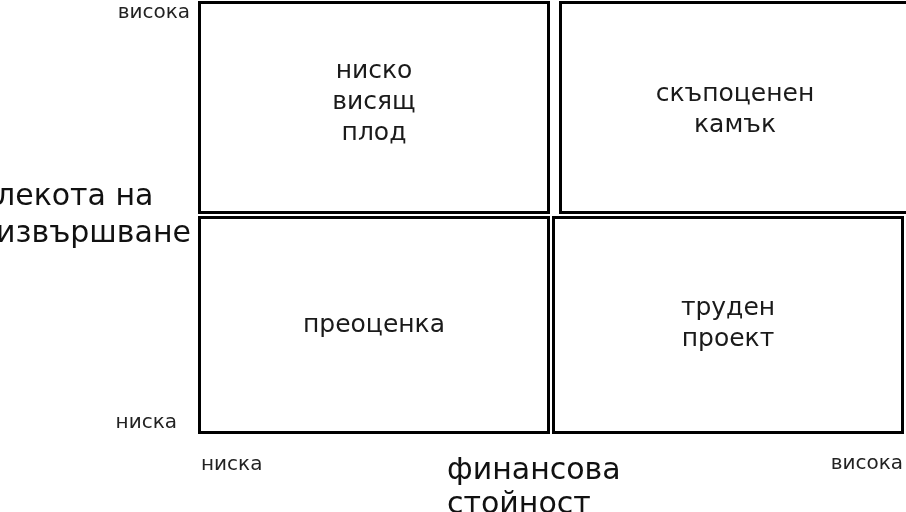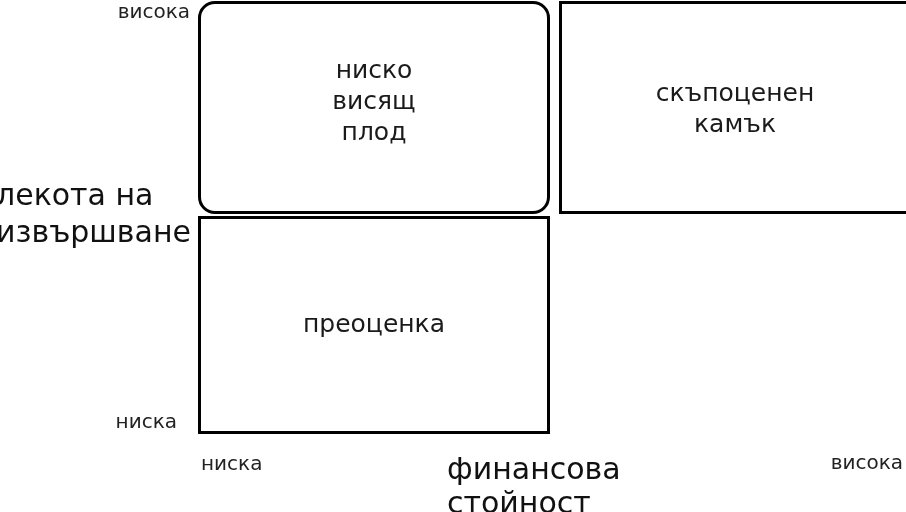--- a/index.html
+++ b/index.html
@@ -24,21 +24,21 @@
     display: flex;
     align-items: center;
     justify-content: center;
   }
   .quadrant-label {
     font-size: 25px;
     line-height: 31px;
     text-align: center;
     white-space: pre-line;
   }
-  .q-top-left     { left: 198px; top:   1px; width: 352px; height: 213px; padding-bottom: 15px; border-radius: 17px; }
+  .q-top-left     { left: 198px; top:   1px; width: 352px; height: 213px; padding-bottom: 15px; }
   .q-top-right    { left: 552px; top:   1px; width: 352px; height: 213px; margin-left: 7px; }
   .q-bottom-left  { left: 198px; top: 216px; width: 352px; height: 218px; padding-bottom: 3px; }
   .q-bottom-right { left: 552px; top: 216px; width: 352px; height: 218px; padding-bottom: 6px; }
   .tick {
     position: absolute;
     font-size: 20px;
     line-height: 20px;
     color: #222222;
     white-space: nowrap;
   }
@@ -68,20 +68,24 @@
 
   <div class="quadrant q-top-right">
     <div class="quadrant-label">скъпоценен
 камък</div>
   </div>
 
   <div class="quadrant q-bottom-left">
     <div class="quadrant-label">преоценка</div>
   </div>
 
+  <div class="quadrant q-bottom-right">
+    <div class="quadrant-label">труден
+проект</div>
+  </div>
 
   <div class="tick tick-y-high">висока</div>
 
   <div class="tick tick-y-low">ниска</div>
 
   <div class="tick tick-x-low">ниска</div>
 
   <div class="tick tick-x-high">висока</div>
 
   <div class="axis-label axis-label-y">лекота на

